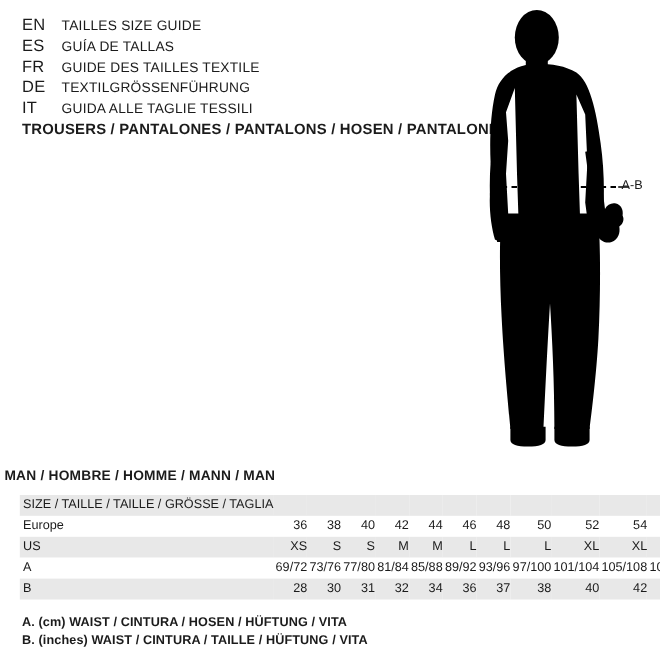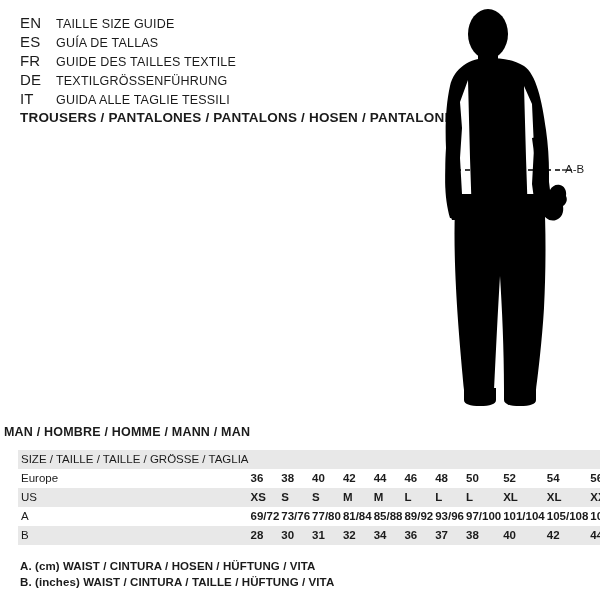--- a/index.html
+++ b/index.html
@@ -98,22 +98,21 @@
   }
   table.size-table tr.plain {
     background: #ffffff;
   }
   table.size-table td.label-cell {
     width: 84px;
     padding-left: 3px;
   }
   table.size-table td.val {
     width: 43px;
-    text-align: left;
-    font-weight: bold;
+    text-align: right;
   }
 
   
   .notes {
     position: absolute;
     left: 20px;
     top: 558px;
   }
   .note {
     font-size: 11.5px;
@@ -124,21 +123,21 @@
   }
 </style>
 </head>
 <body>
 
 <div class="page">
 
   <div class="lang-block">
     <div class="lang-row">
       <div class="lang-code">EN</div>
-      <div class="lang-text">TAILLE SIZE GUIDE</div>
+      <div class="lang-text">TAILLES SIZE GUIDE</div>
     </div>
     <div class="lang-row">
       <div class="lang-code">ES</div>
       <div class="lang-text">GUÍA DE TALLAS</div>
     </div>
     <div class="lang-row">
       <div class="lang-code">FR</div>
       <div class="lang-text">GUIDE DES TAILLES TEXTILE</div>
     </div>
     <div class="lang-row">

